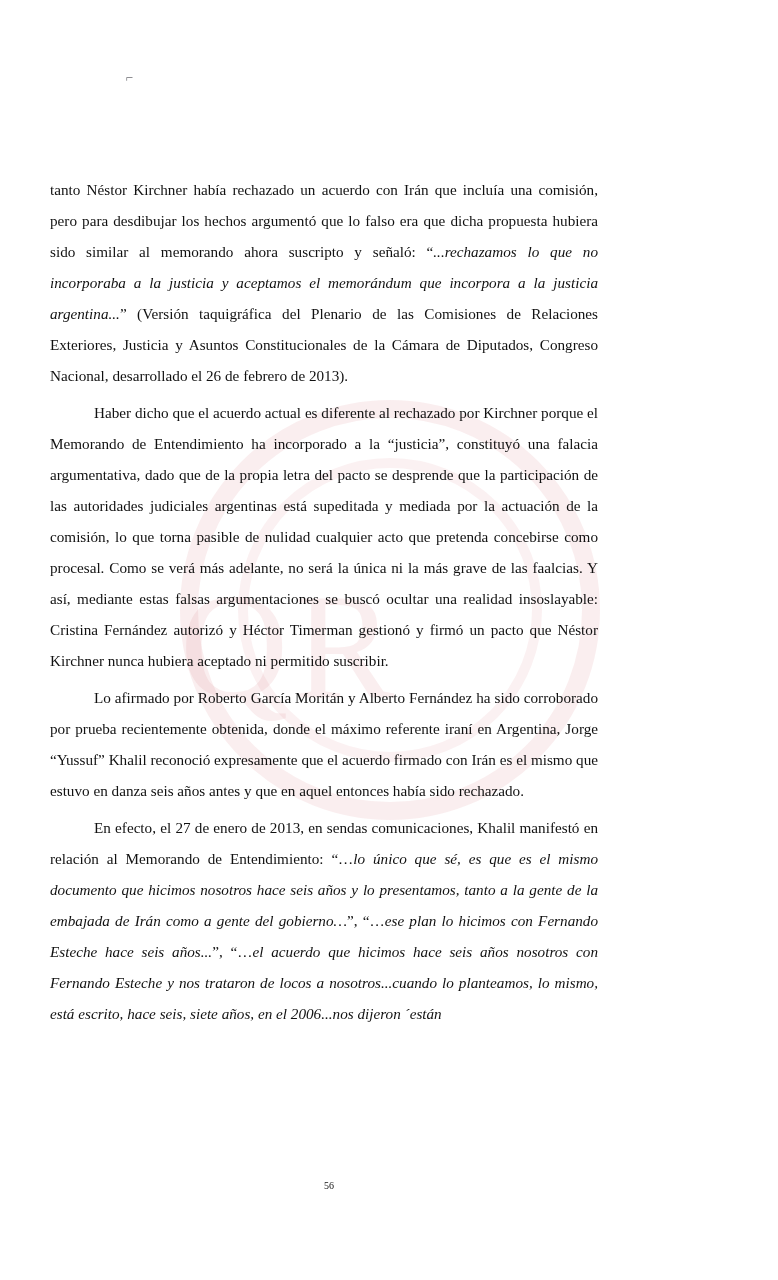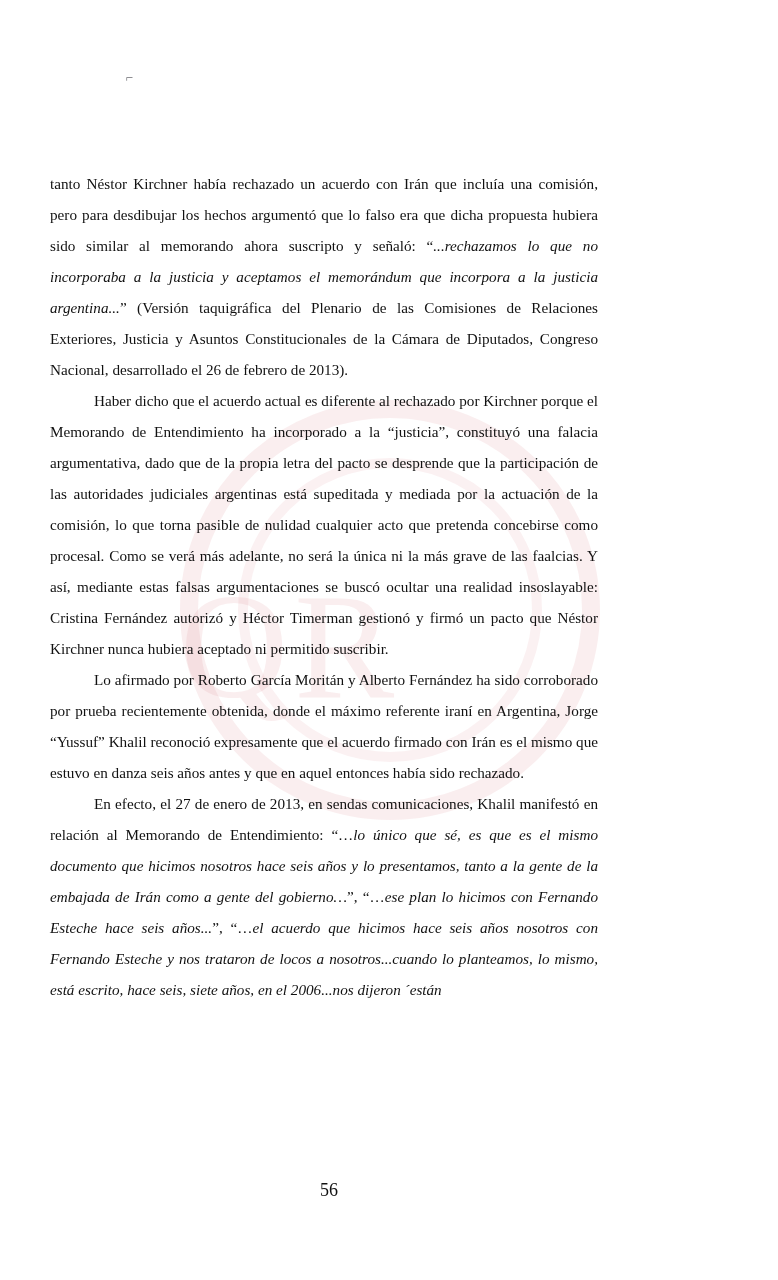--- a/index.html
+++ b/index.html
@@ -61,41 +61,41 @@
     z-index: 2;
   }
   .content {
     position: absolute;
     left: 50px;
     top: 168px;
     width: 548px;
     z-index: 3;
   }
   p {
-    margin: 0 0 0 0;
+    margin: 6px 0 0 0;
     font-size: 15.2px;
     line-height: 31px;
     color: #111111;
     text-align: justify;
     text-justify: inter-word;
     hyphens: none;
   }
   p.indent {
     text-indent: 44px;
   }
   i {
     font-style: italic;
   }
   .page-number {
     position: absolute;
     left: 0;
     top: 1180px;
     width: 658px;
     text-align: center;
-    font-size: 18px;
+    font-size: 10px;
     color: #111111;
     font-family: "Liberation Serif", serif;
     z-index: 3;
   }
 </style>
 </head>
 <body>
 
 <div class="page">
 

